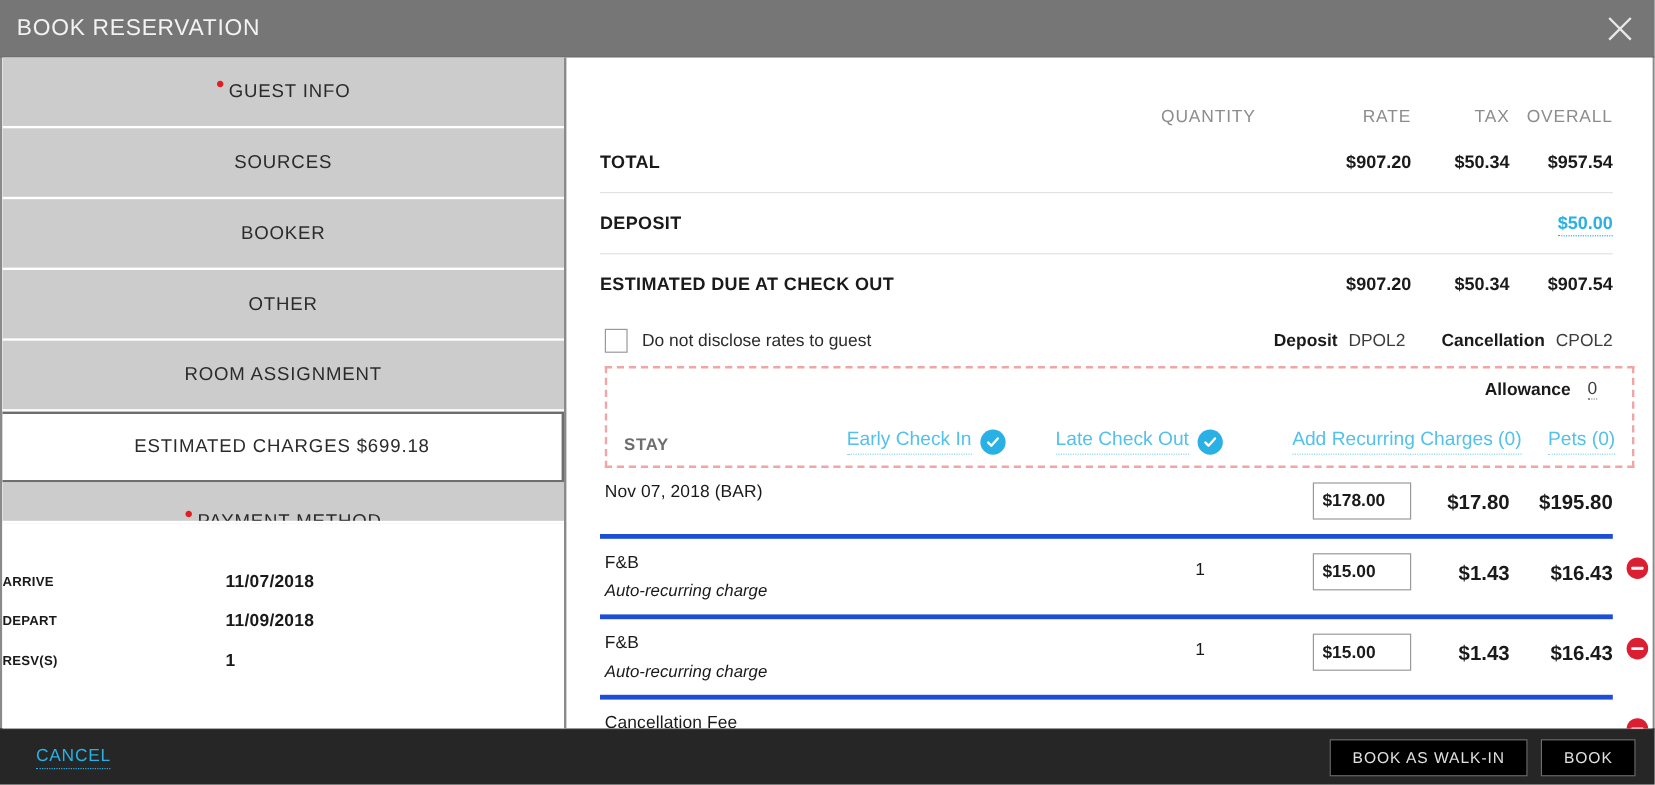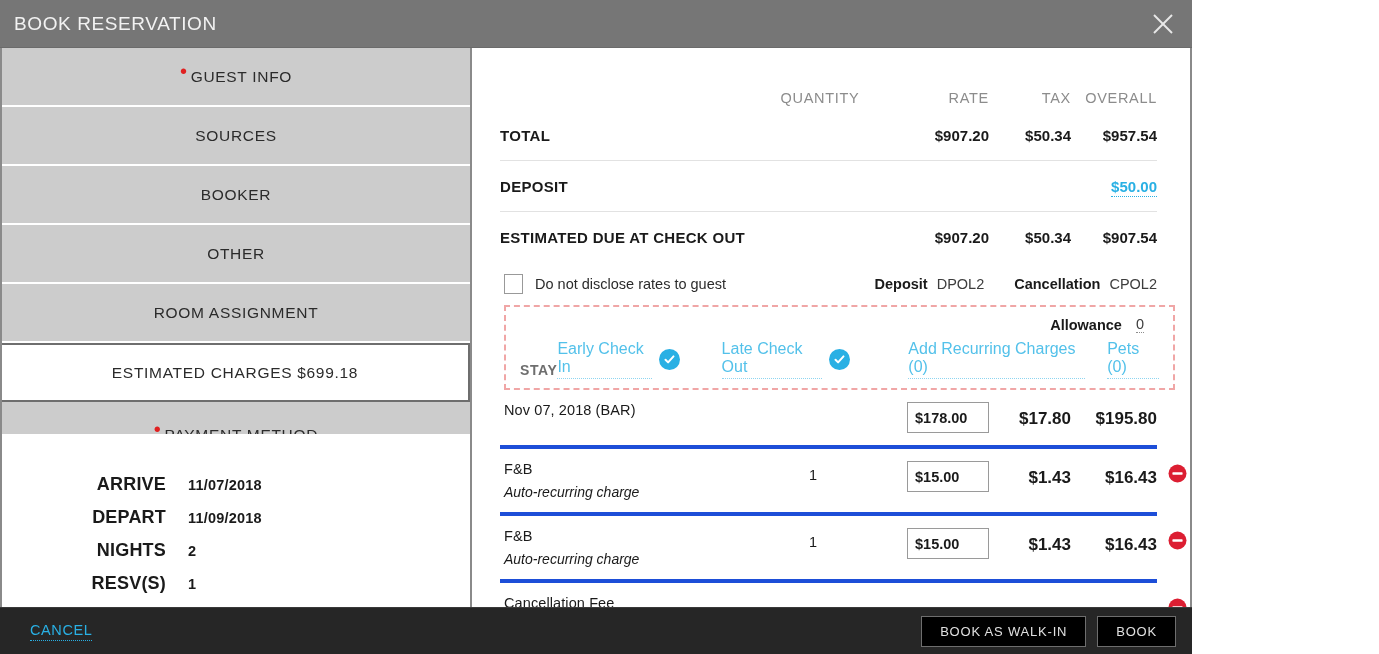--- a/index.html
+++ b/index.html
@@ -5,21 +5,21 @@
   * { box-sizing: border-box; margin: 0; padding: 0; }
   html, body {
     width: 1379px; height: 654px;
     overflow: hidden;
     font-family: "Liberation Sans", sans-serif;
     background: #ffffff;
   }
 
   #modal {
     position: relative;
-    width: 1192px; height: 654px;
+    width: 1379px; height: 654px;
     display: flex; flex-direction: column;
     background: #ffffff;
   }
 
   
   #modal-header {
     position: relative;
     height: 48px;
     background: #767676;
     flex: 0 0 48px;
@@ -106,23 +106,23 @@
     display: flex; flex-direction: column;
     gap: 0px;
   }
   .sum-row {
     display: flex;
     height: 33px;
     align-items: center;
   }
   .sum-label {
     width: 186px;
-    text-align: right;
+    text-align: left;
     padding-right: 22px;
-    font-size: 18px;
+    font-size: 11px;
     font-weight: bold;
     color: #1a1a1a;
     letter-spacing: 0.2px;
   }
   .sum-value {
     font-size: 14.5px;
     font-weight: bold;
     color: #1a1a1a;
     letter-spacing: 0.2px;
   }
@@ -403,24 +403,20 @@
       <div id="summary">
         <div class="sum-row">
           <div class="sum-label">ARRIVE</div>
           <div class="sum-value">11/07/2018</div>
         </div>
         <div class="sum-row">
           <div class="sum-label">DEPART</div>
           <div class="sum-value">11/09/2018</div>
         </div>
         <div class="sum-row">
-          <div class="sum-label">NIGHTS</div>
-          <div class="sum-value">2</div>
-        </div>
-        <div class="sum-row">
           <div class="sum-label">RESV(S)</div>
           <div class="sum-value">1</div>
         </div>
       </div>
     </div>
 
     <div id="charges-panel">
       <div id="charges-inner">
 
         <div class="grid-row" id="charges-head">

